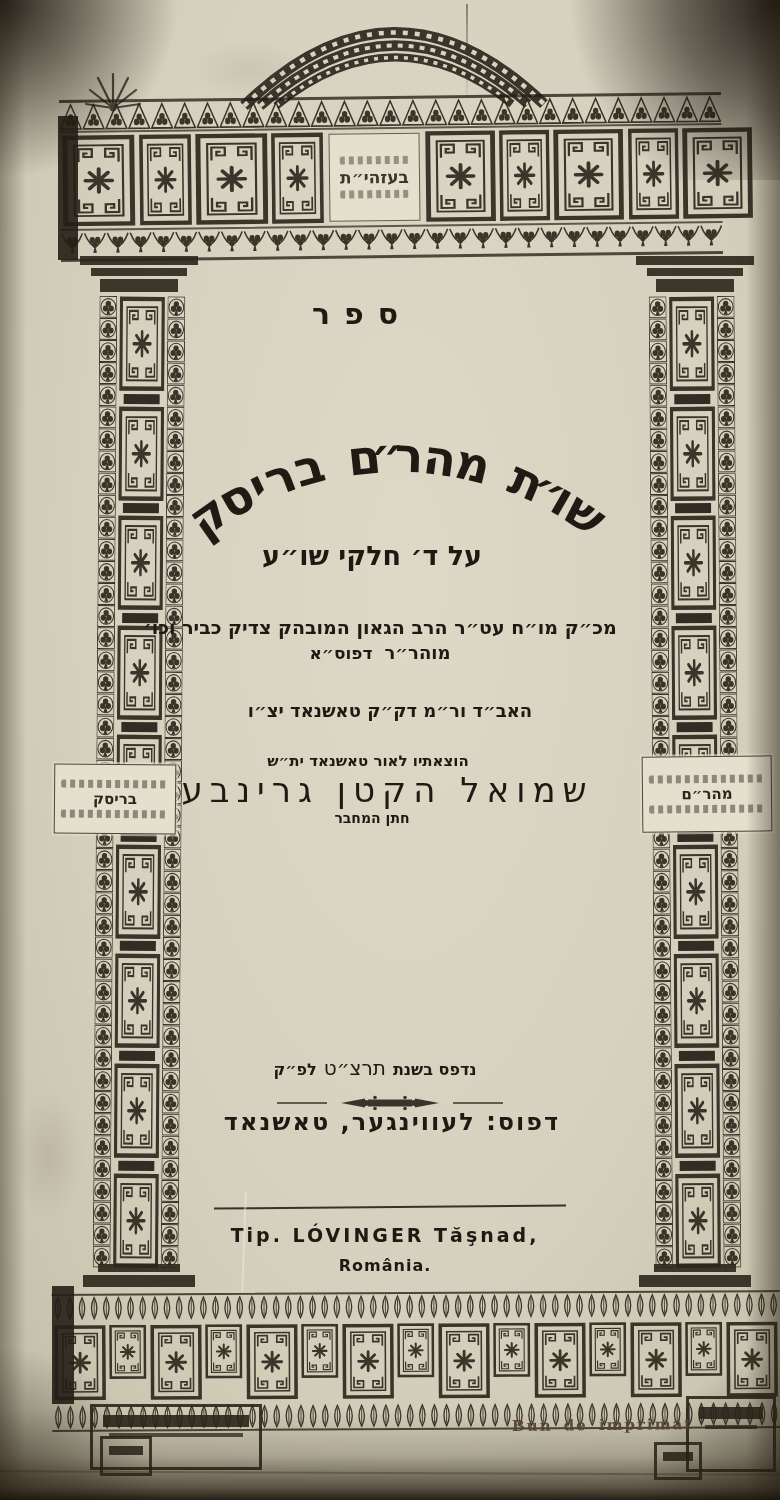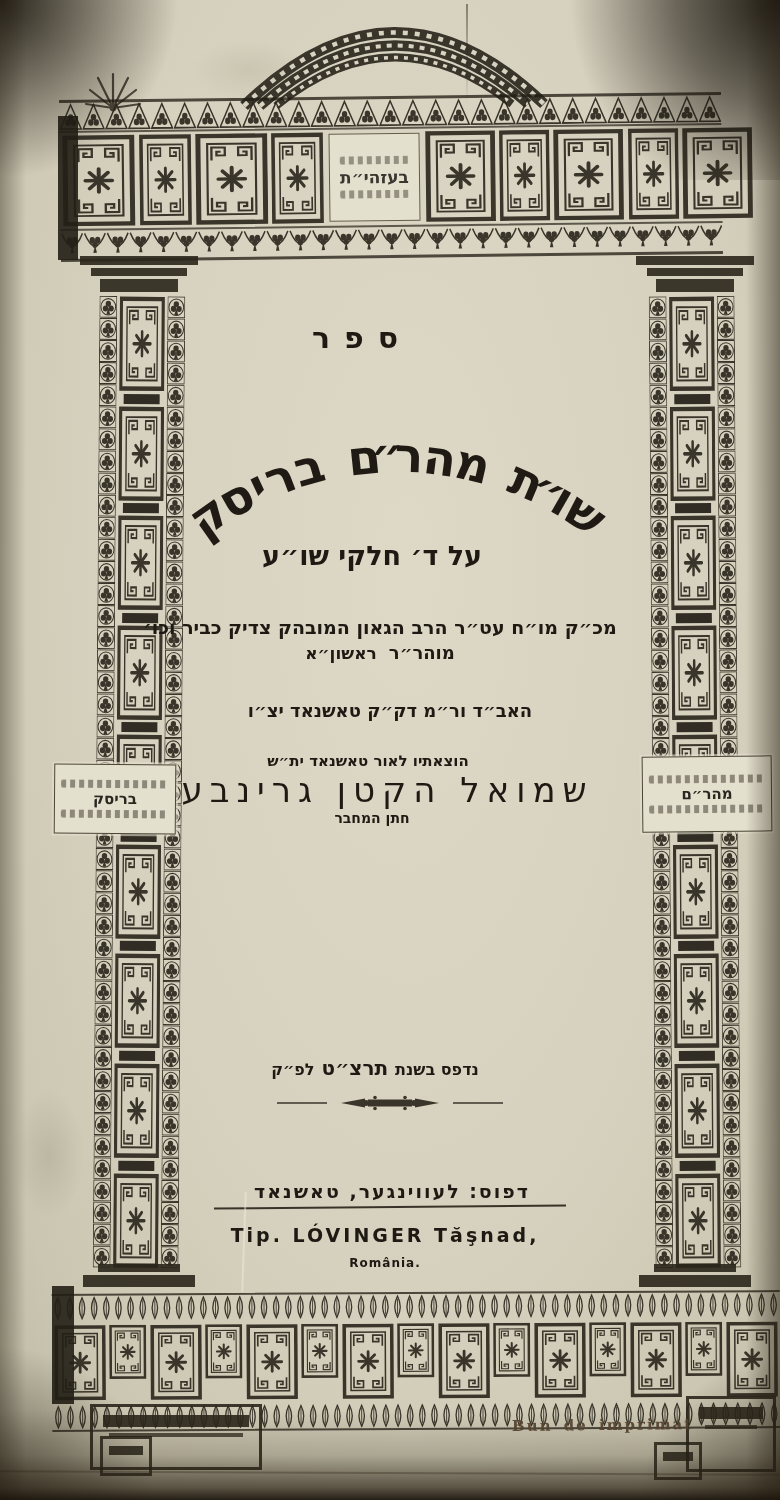--- a/index.html
+++ b/index.html
@@ -81,43 +81,43 @@
   .pedestal i{display:block; height:12px; margin:8px 10px 0; background:rgba(43,38,27,.9);}
   .pedestal em{display:block; height:4px; margin:6px 16px 0; background:rgba(43,38,27,.75);}
   .bracket{position:absolute; border:3px solid rgba(38,33,23,.85); z-index:1;}
   .bracket i{display:block; height:9px; margin:7px 6px; background:rgba(38,33,23,.85);}
   .br-a{left:100px; top:1436px; width:46px; height:34px;}
   .br-b{left:654px; top:1442px; width:42px; height:32px;}
 
   
   .txt{position:absolute; left:50%; transform:translateX(-50%); white-space:nowrap;
     text-align:center; direction:rtl; z-index:2; color:#1e1a13;}
-  .sefer{top:320px; font-size:30px; font-weight:bold; letter-spacing:14px; margin-left:-28px;text-align:center;}
+  .sefer{top:296px; font-size:30px; font-weight:bold; letter-spacing:14px; margin-left:-28px;text-align:center;}
   .arc-wrap{position:absolute; inset:0; z-index:2; pointer-events:none;}
   .arc-glyph{position:absolute; font-size:48px; font-weight:bold; color:#1f1b14;}
   .subtitle{top:540px; font-size:27px; font-weight:bold; margin-left:-18px;}
   .au1{top:616px; font-size:19px; font-weight:bold; margin-left:-10px;}
   .au2{top:642px; display:flex; align-items:baseline; gap:12px; margin-left:-10px;}
   .au2 .hon{font-size:18px; font-weight:bold;}
   .au2 .nm{font-size:34px; font-weight:bold; letter-spacing:2px;}
   .au2 .suf{font-size:17px; font-weight:bold;}
   .au3{top:700px; font-size:18px; font-weight:bold;}
   .pb1{top:752px; font-size:15px; font-weight:bold; margin-left:-22px;}
   .pbn{top:770px; font-size:34px; font-weight:normal; letter-spacing:7px; margin-left:-26px;}
   .pb3{top:810px; font-size:14px; font-weight:bold; margin-left:-18px;}
   .volume{top:902px; font-size:46px; font-weight:bold; letter-spacing:3px; margin-left:-12px;}
   .yearline{top:1056px; display:flex; align-items:baseline; gap:7px; margin-left:-15px;}
   .yearline .yp,.yearline .ys{font-size:16px; font-weight:bold;}
-  .yearline .yv{font-size:20px; font-weight:bold;}
+  .yearline .yv{font-size:20px; font-weight:normal;}
   .divider{top:1094px; position:absolute; left:50%; transform:translateX(-50%); z-index:2;}
-  .press{top:1180px; font-size:19px; font-weight:bold; letter-spacing:2px; margin-left:2px;}
+  .press{top:1108px; font-size:24px; font-weight:bold; letter-spacing:2px; margin-left:2px;}
   .rule{position:absolute; left:50%; top:1206px; width:352px; transform:translateX(-50%) rotate(-.5deg);
     border-top:2.5px solid rgba(38,33,23,.9); z-index:2;}
   .imp1{top:1224px; font-size:19px; font-weight:bold; letter-spacing:3px; direction:ltr; margin-left:-5px;}
-  .imp2{top:1256px; font-size:12px; font-weight:bold; letter-spacing:1px; direction:ltr; margin-left:-5px;}
+  .imp2{top:1256px; font-size:16px; font-weight:bold; letter-spacing:1px; direction:ltr; margin-left:-5px;}
   .stamp{position:absolute; left:512px; top:1416px; font-family:"DejaVu Serif", serif;
     font-size:15px; font-weight:bold; letter-spacing:2px; word-spacing:4px;
     color:#5a4732; transform:rotate(-.6deg); z-index:4; opacity:.95;}
 
   
   .sh{position:absolute; pointer-events:none; z-index:6;}
   .sh-tl{left:0;top:0;width:190px;height:180px;
     background:radial-gradient(circle at 0% 0%, rgba(26,21,13,.92) 0%, rgba(26,21,13,.5) 32%, rgba(26,21,13,0) 68%);}
   .sh-tr{right:0;top:0;width:230px;height:180px;
     background:radial-gradient(circle at 100% 0%, rgba(24,19,12,.95) 0%, rgba(24,19,12,.55) 36%, rgba(24,19,12,0) 72%);}
@@ -818,21 +818,21 @@
       <span class="arc-glyph" style="left: 548.238px; top: 491.183px; transform: translate(-50%, -50%) rotate(27.0821deg);">״</span>
       <span class="arc-glyph" style="left: 562.59px; top: 498.976px; transform: translate(-50%, -50%) rotate(29.9179deg);">ו</span>
       <span class="arc-glyph" style="left: 586.046px; top: 513.82px; transform: translate(-50%, -50%) rotate(34.7388deg);">ש</span>
     </div>
 
   <div class="txt subtitle">על ד׳ חלקי שו״ע</div>
 
   <div class="txt au1">מכ״ק מו״ח עט״ר הרב הגאון המובהק צדיק כביר וכו׳</div>
   <div class="txt au2">
     <span class="hon">מוהר״ר</span>
-    <span class="suf">ראשון״א</span>
+    <span class="suf">דפוס״א</span>
   </div>
   <div class="txt au3">האב״ד ור״מ דק״ק טאשנאד יצ״ו</div>
 
   <div class="txt pb1">הוצאתיו לאור טאשנאד ית״ש</div>
   <div class="txt pbn">שמואל הקטן גרינבערג</div>
   <div class="txt pb3">חתן המחבר</div>
 
 
   <div class="txt yearline">
     <span class="yp">נדפס בשנת</span>

